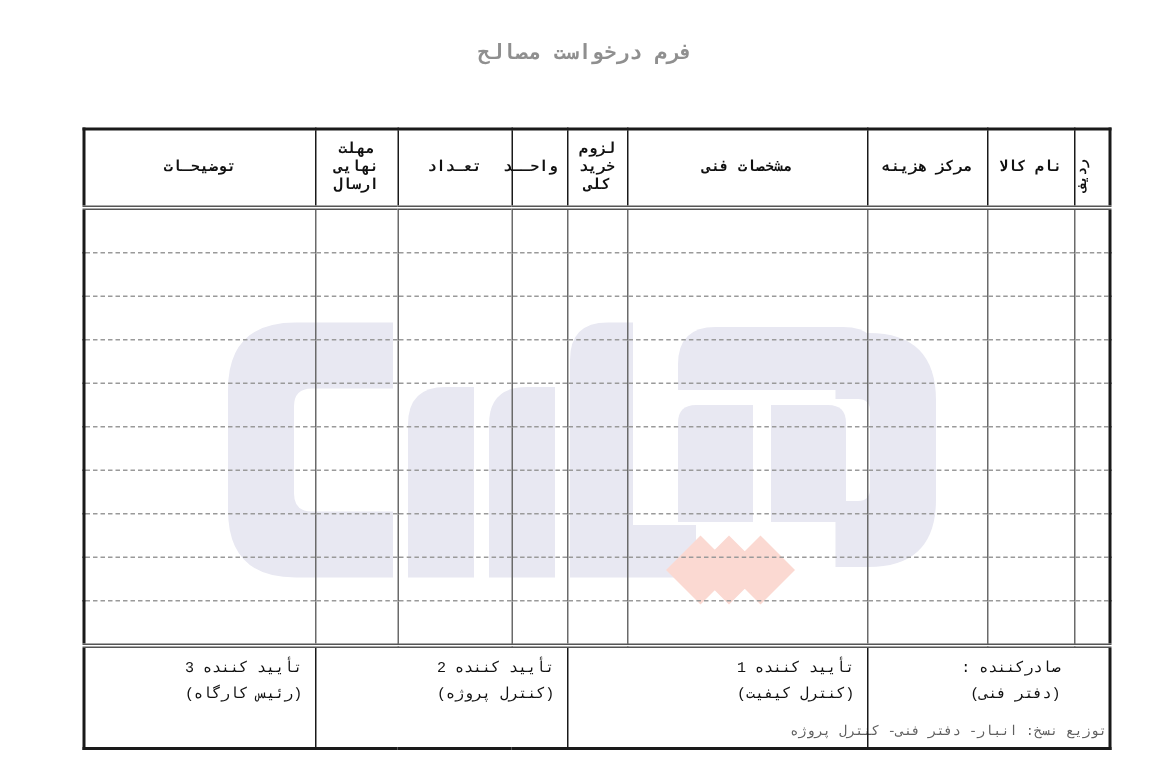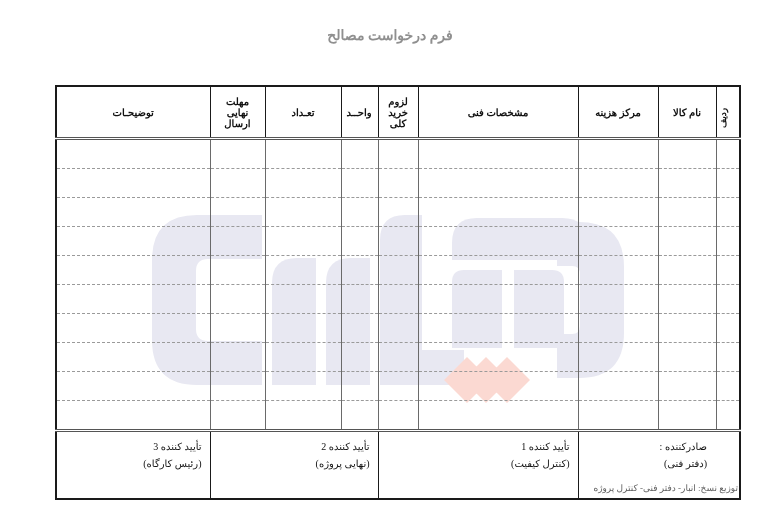--- a/index.html
+++ b/index.html
@@ -1,21 +1,21 @@
 <!DOCTYPE html>
 <html lang="fa" dir="rtl"><head>
 <meta charset="utf-8">
 <style>
   html,body{margin:0;padding:0;background:#ffffff;}
   .page{
     position:relative;
     width:756px;height:514px;
     background:#ffffff;
     overflow:hidden;
-    font-family:Liberation Serif, serif;
+    font-family:Liberation Mono, monospace;
   }
   .form-title{
     position:absolute;
     top:27px;left:0;right:0;
     text-align:center;
     font-size:14px;
     font-weight:bold;
     color:#8f8f8f;
     letter-spacing:.5px;
   }
@@ -262,21 +262,21 @@
         <td colspan="3" class="issuer">
           <div class="approval-title">صادرکننده :</div>
           <div class="approval-subtitle">(دفتر فنی)</div>
         </td>
         <td colspan="2">
           <div class="approval-title">تأیید کننده 1</div>
           <div class="approval-subtitle">(کنترل کیفیت)</div>
         </td>
         <td colspan="3">
           <div class="approval-title">تأیید کننده 2</div>
-          <div class="approval-subtitle">(نهایی پروژه)</div>
+          <div class="approval-subtitle">(کنترل پروژه)</div>
         </td>
         <td colspan="1">
           <div class="approval-title">تأیید کننده 3</div>
           <div class="approval-subtitle">(رئیس کارگاه)</div>
         </td>
       </tr>
     </tfoot>
   </table>
 
   <div class="distribution-note">توزیع نسخ: انبار- دفتر فنی- کنترل پروژه</div>

